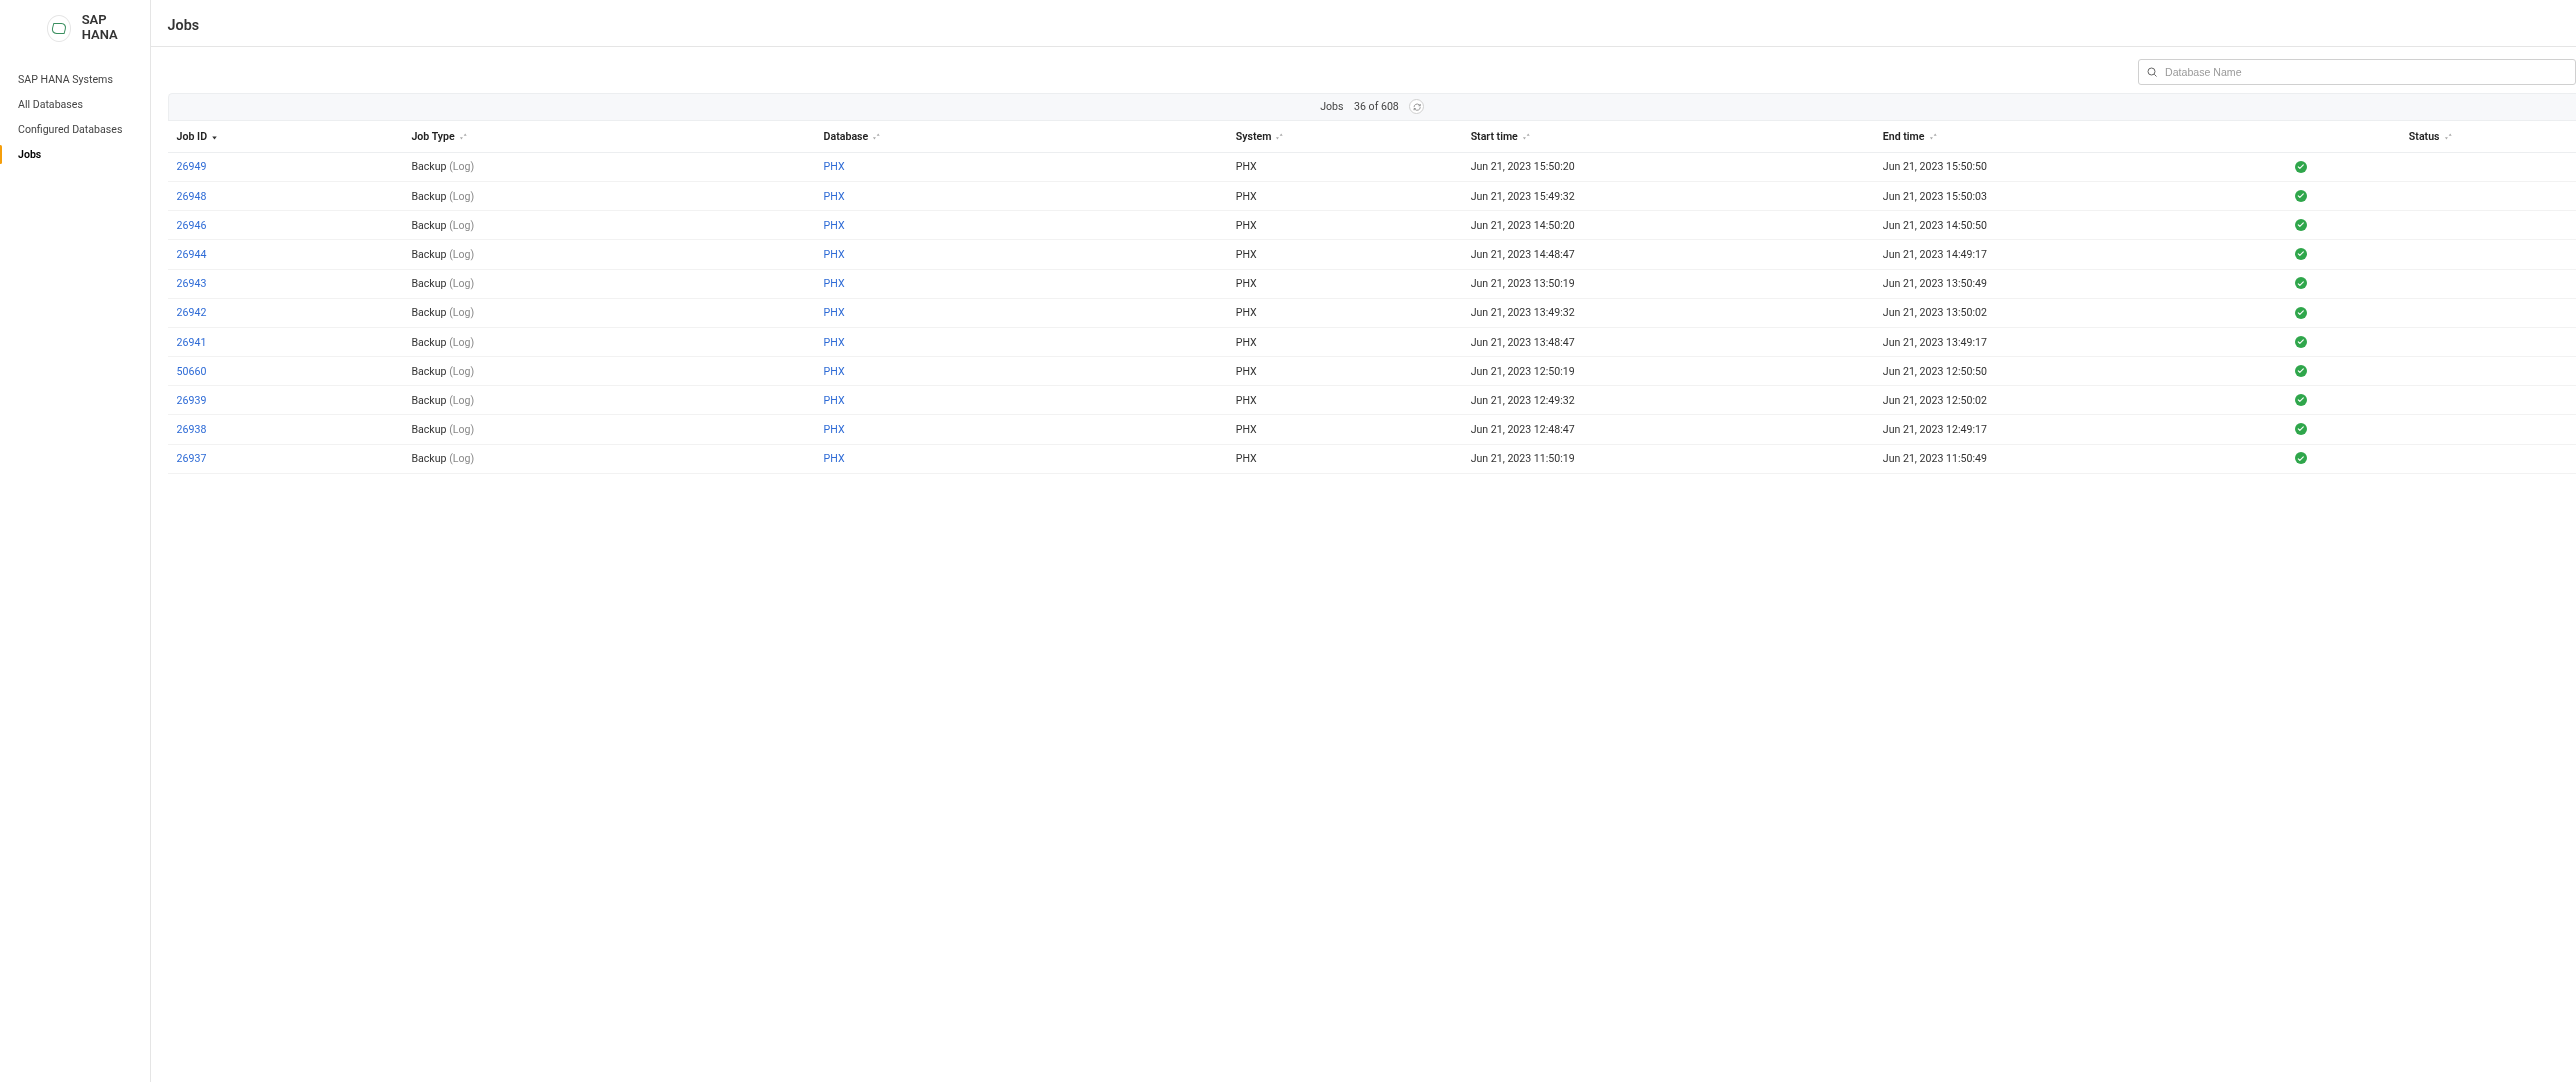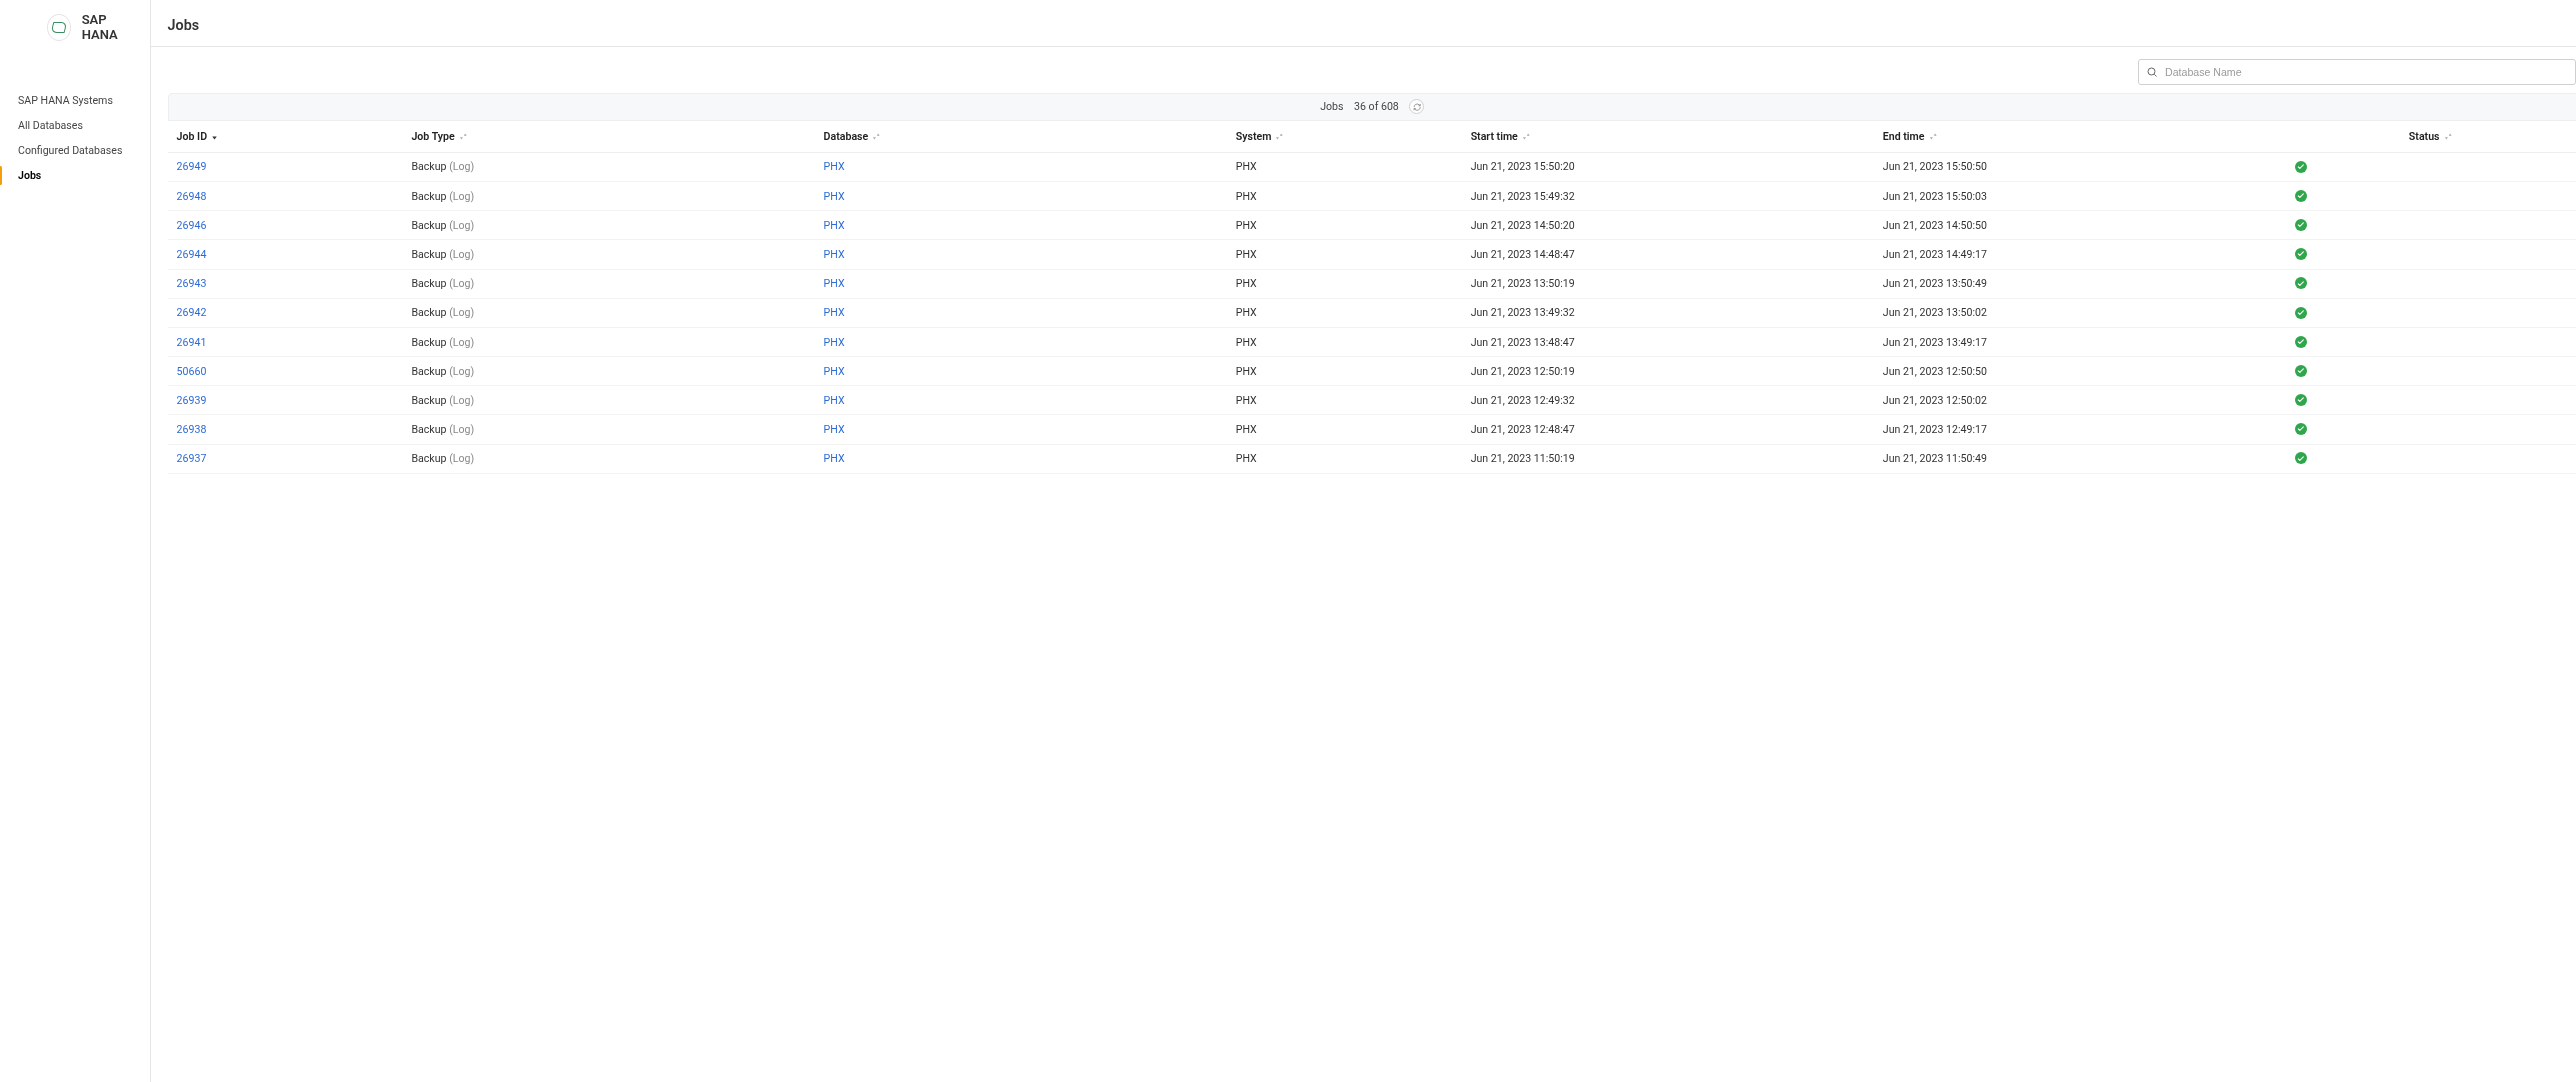--- a/index.html
+++ b/index.html
@@ -19,21 +19,21 @@
     .sidebar {
       width: 151px;
       min-width: 151px;
       border-right: 0.8px solid #e5e5e5;
       background: #fff;
       display: flex;
       flex-direction: column;
     }
     .sidebar-header {
       display: flex;
-      align-items: center;
+      align-items: flex-end;
       padding: 12px 10.6px;
       gap: 10.6px;
       margin-left: 36px;
     }
     .sidebar-logo {
       width: 27px;
       height: 27px;
       border-radius: 50%;
       background: #fff;
       border: 0.8px solid #e5e5e5;
@@ -48,21 +48,21 @@
       border-radius: 0 6px 0 6px;
       position: relative;
       transform: skewX(-15deg);
     }
     .sidebar-title {
       font-size: 13px;
       font-weight: 600;
       color: #333;
     }
     .sidebar-nav {
-      margin-top: 34px;
+      margin-top: 13px;
     }
     .sidebar-item {
       padding: 6px 18px;
       font-size: 10.6px;
       color: #444;
       cursor: pointer;
       position: relative;
     }
     .sidebar-item.active {
       font-weight: 600;

